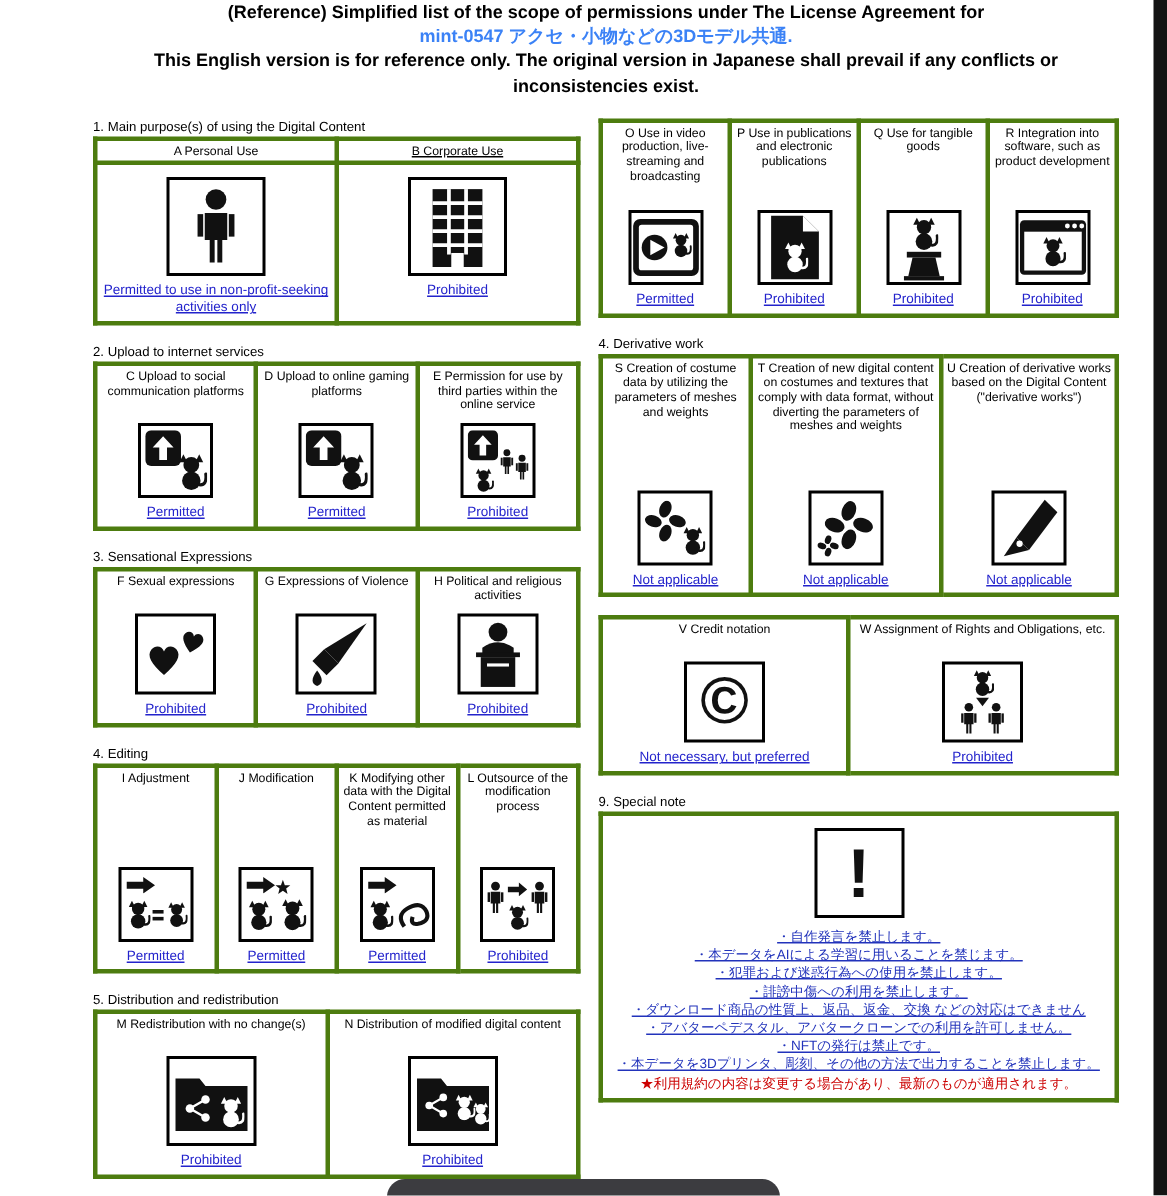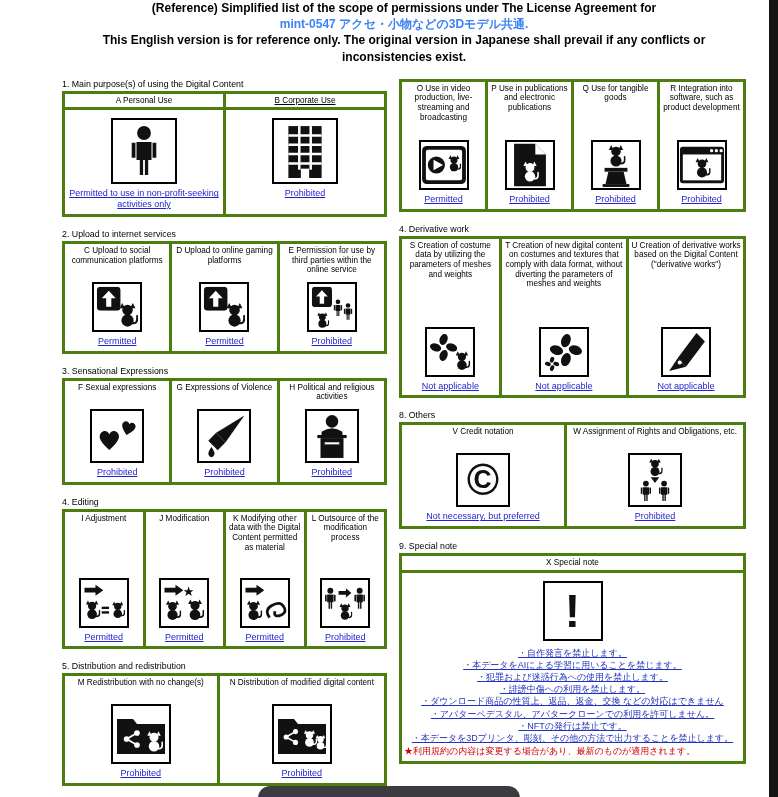--- a/index.html
+++ b/index.html
@@ -25,21 +25,21 @@
   .ib-50 { width:50px; height:50px; } .ib-54 { width:54px; height:54px; }
   .ib-60 { width:60px; height:60px; } .ib-66 { width:66px; height:66px; }
   .ic { color:#111; display:block; }
   .glyph { font-weight:bold; color:#111; line-height:1; }
   .glyph.c { font-size:44px; } .glyph.x { font-size:46px; }
   .status { font-size:9px; color:#2323cc; text-decoration:underline; text-align:center;
             line-height:1.2; margin-top:3px; }
   .hdr-row td { padding:2px 2px 2px; }
   .notes { margin-top:6px; }
   .note-line { font-size:9px; color:#2233bb; text-align:center; line-height:1.35;text-decoration:underline; }
-  .warning { font-size:9px; color:#cc0000; text-align:left; line-height:1.35; margin-top:1px; }
+  .warning { font-size:9px; color:#cc0000; text-align:center; line-height:1.35; margin-top:1px; }
   .right-strip { position:absolute; right:0; top:0; width:9px; height:797px; background:#141414; }
   .bottom-pill { position:absolute; left:258px; top:786px; width:262px; height:24px;
                  background:#3c3c40; border-radius:12px; }
 </style>
 </head>
 <body>
 
 <svg width="0" height="0" style="position:absolute" aria-hidden="true">
 <defs>
   <symbol id="sym-cat" viewBox="0 0 24 28">
@@ -426,21 +426,20 @@
                 </svg>
               </div>
               <div class="status">Not applicable</div>
             </td>
           </tr>
         </tbody>
           </table>
       </div>
 
       <div class="section">
-        <div class="sec-title">8. Others</div>
         <table class="grid">
           <colgroup>
               <col style="width:48%">
               <col style="width:52%">
             </colgroup>
           <tbody>
               <tr>
             <td>
               <div class="cell-label lbl-s8">V Credit notation</div>
               <div class="ib ib-54">
@@ -462,25 +461,20 @@
             </td>
           </tr>
         </tbody>
           </table>
       </div>
 
       <div class="section">
         <div class="sec-title">9. Special note</div>
         <table class="grid">
           <tbody>
-              <tr class="hdr-row">
-            <td>
-                  <div class="cell-label">X Special note</div>
-                </td>
-          </tr>
           <tr>
             <td>
               <div class="ib ib-60">
                 <div class="glyph x">!</div>
               </div>
               <div class="notes">
                 <div class="note-line">・自作発言を禁止します。</div>
                 <div class="note-line">・本データをAIによる学習に用いることを禁じます。</div>
                 <div class="note-line">・犯罪および迷惑行為への使用を禁止します。</div>
                 <div class="note-line">・誹謗中傷への利用を禁止します。</div>

